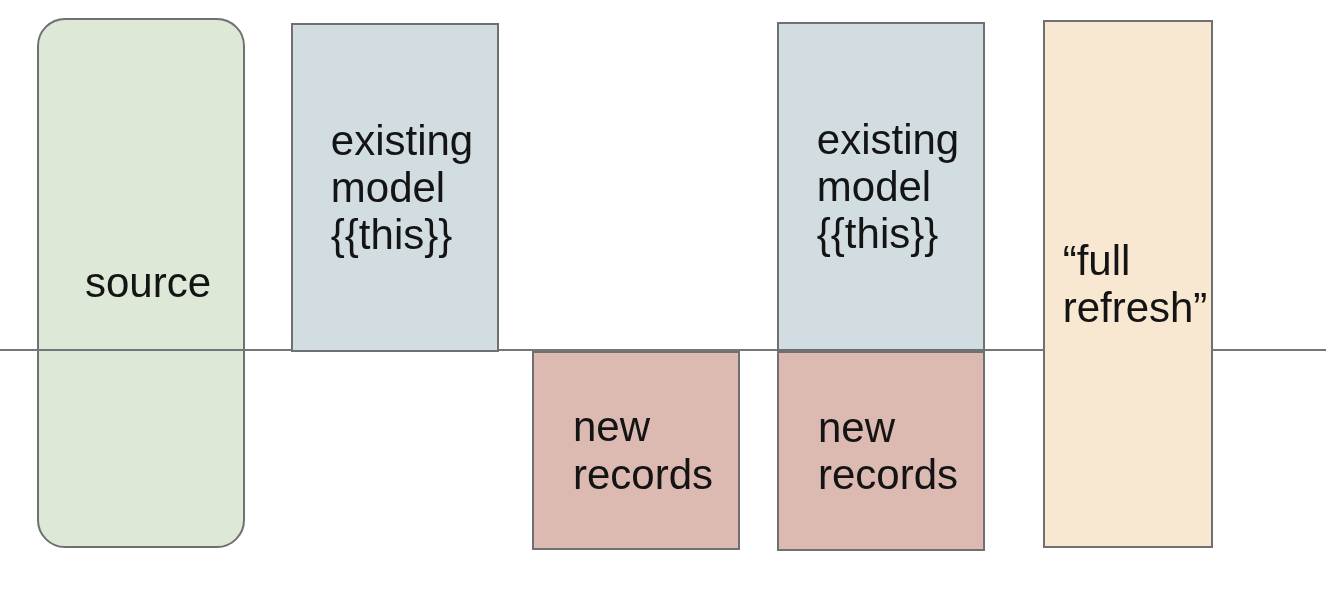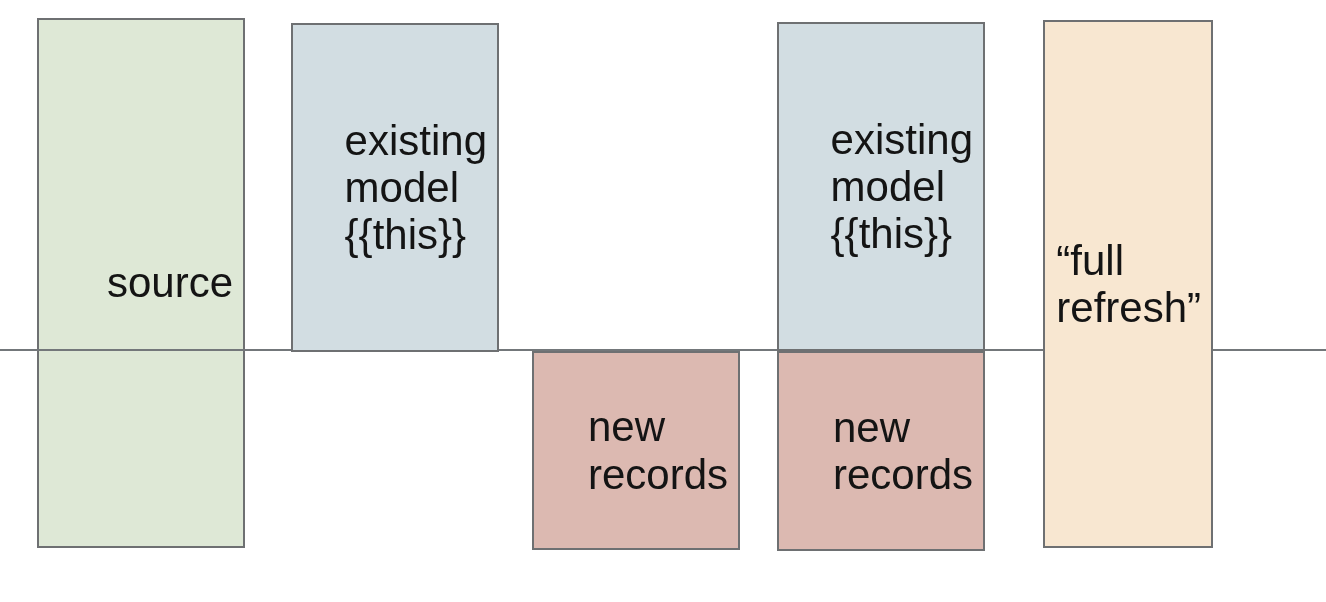--- a/index.html
+++ b/index.html
@@ -19,40 +19,40 @@
     position: absolute;
     left: 0;
     width: 100%;
   }
   .box {
     position: absolute;
     box-sizing: border-box;
     border: 2px solid #6e7072;
     display: flex;
     align-items: center;
-    justify-content: flex-end;
+    justify-content: center;
     padding-left: 24px;
     padding-right: 10px;
   }
   .box-label {
     font-size: 42px;
     line-height: 1.12;
     color: #141414;
     white-space: pre-line;
     text-align: left;
   }
 </style>
 </head>
 <body>
 
 <div class="stage">
 
   <div class="divider" style="top: 349px; height: 2px; background: rgb(115, 119, 122); z-index: 2;"></div>
 
-  <div class="box" style="left: 37px; top: 18px; width: 208px; height: 530px; background: rgb(222, 232, 214); border-color: rgb(110, 112, 114); z-index: 1;">
+  <div class="box" style="left: 37px; top: 18px; width: 208px; height: 530px; background: rgb(222, 232, 214); border-color: rgb(110, 112, 114); z-index: 1; border-radius: 28px;">
     <span class="box-label" style="color: rgb(20, 20, 20);">source</span>
   </div>
 
   <div class="box" style="left: 291px; top: 23px; width: 208px; height: 329px; background: rgb(210, 221, 226); border-color: rgb(110, 112, 114); z-index: 3;">
     <span class="box-label" style="color: rgb(20, 20, 20);">existing
 model
 {{this}}</span>
   </div>
 
   <div class="box" style="left: 532px; top: 351px; width: 208px; height: 199px; background: rgb(220, 185, 177); border-color: rgb(110, 112, 114); z-index: 3;">

